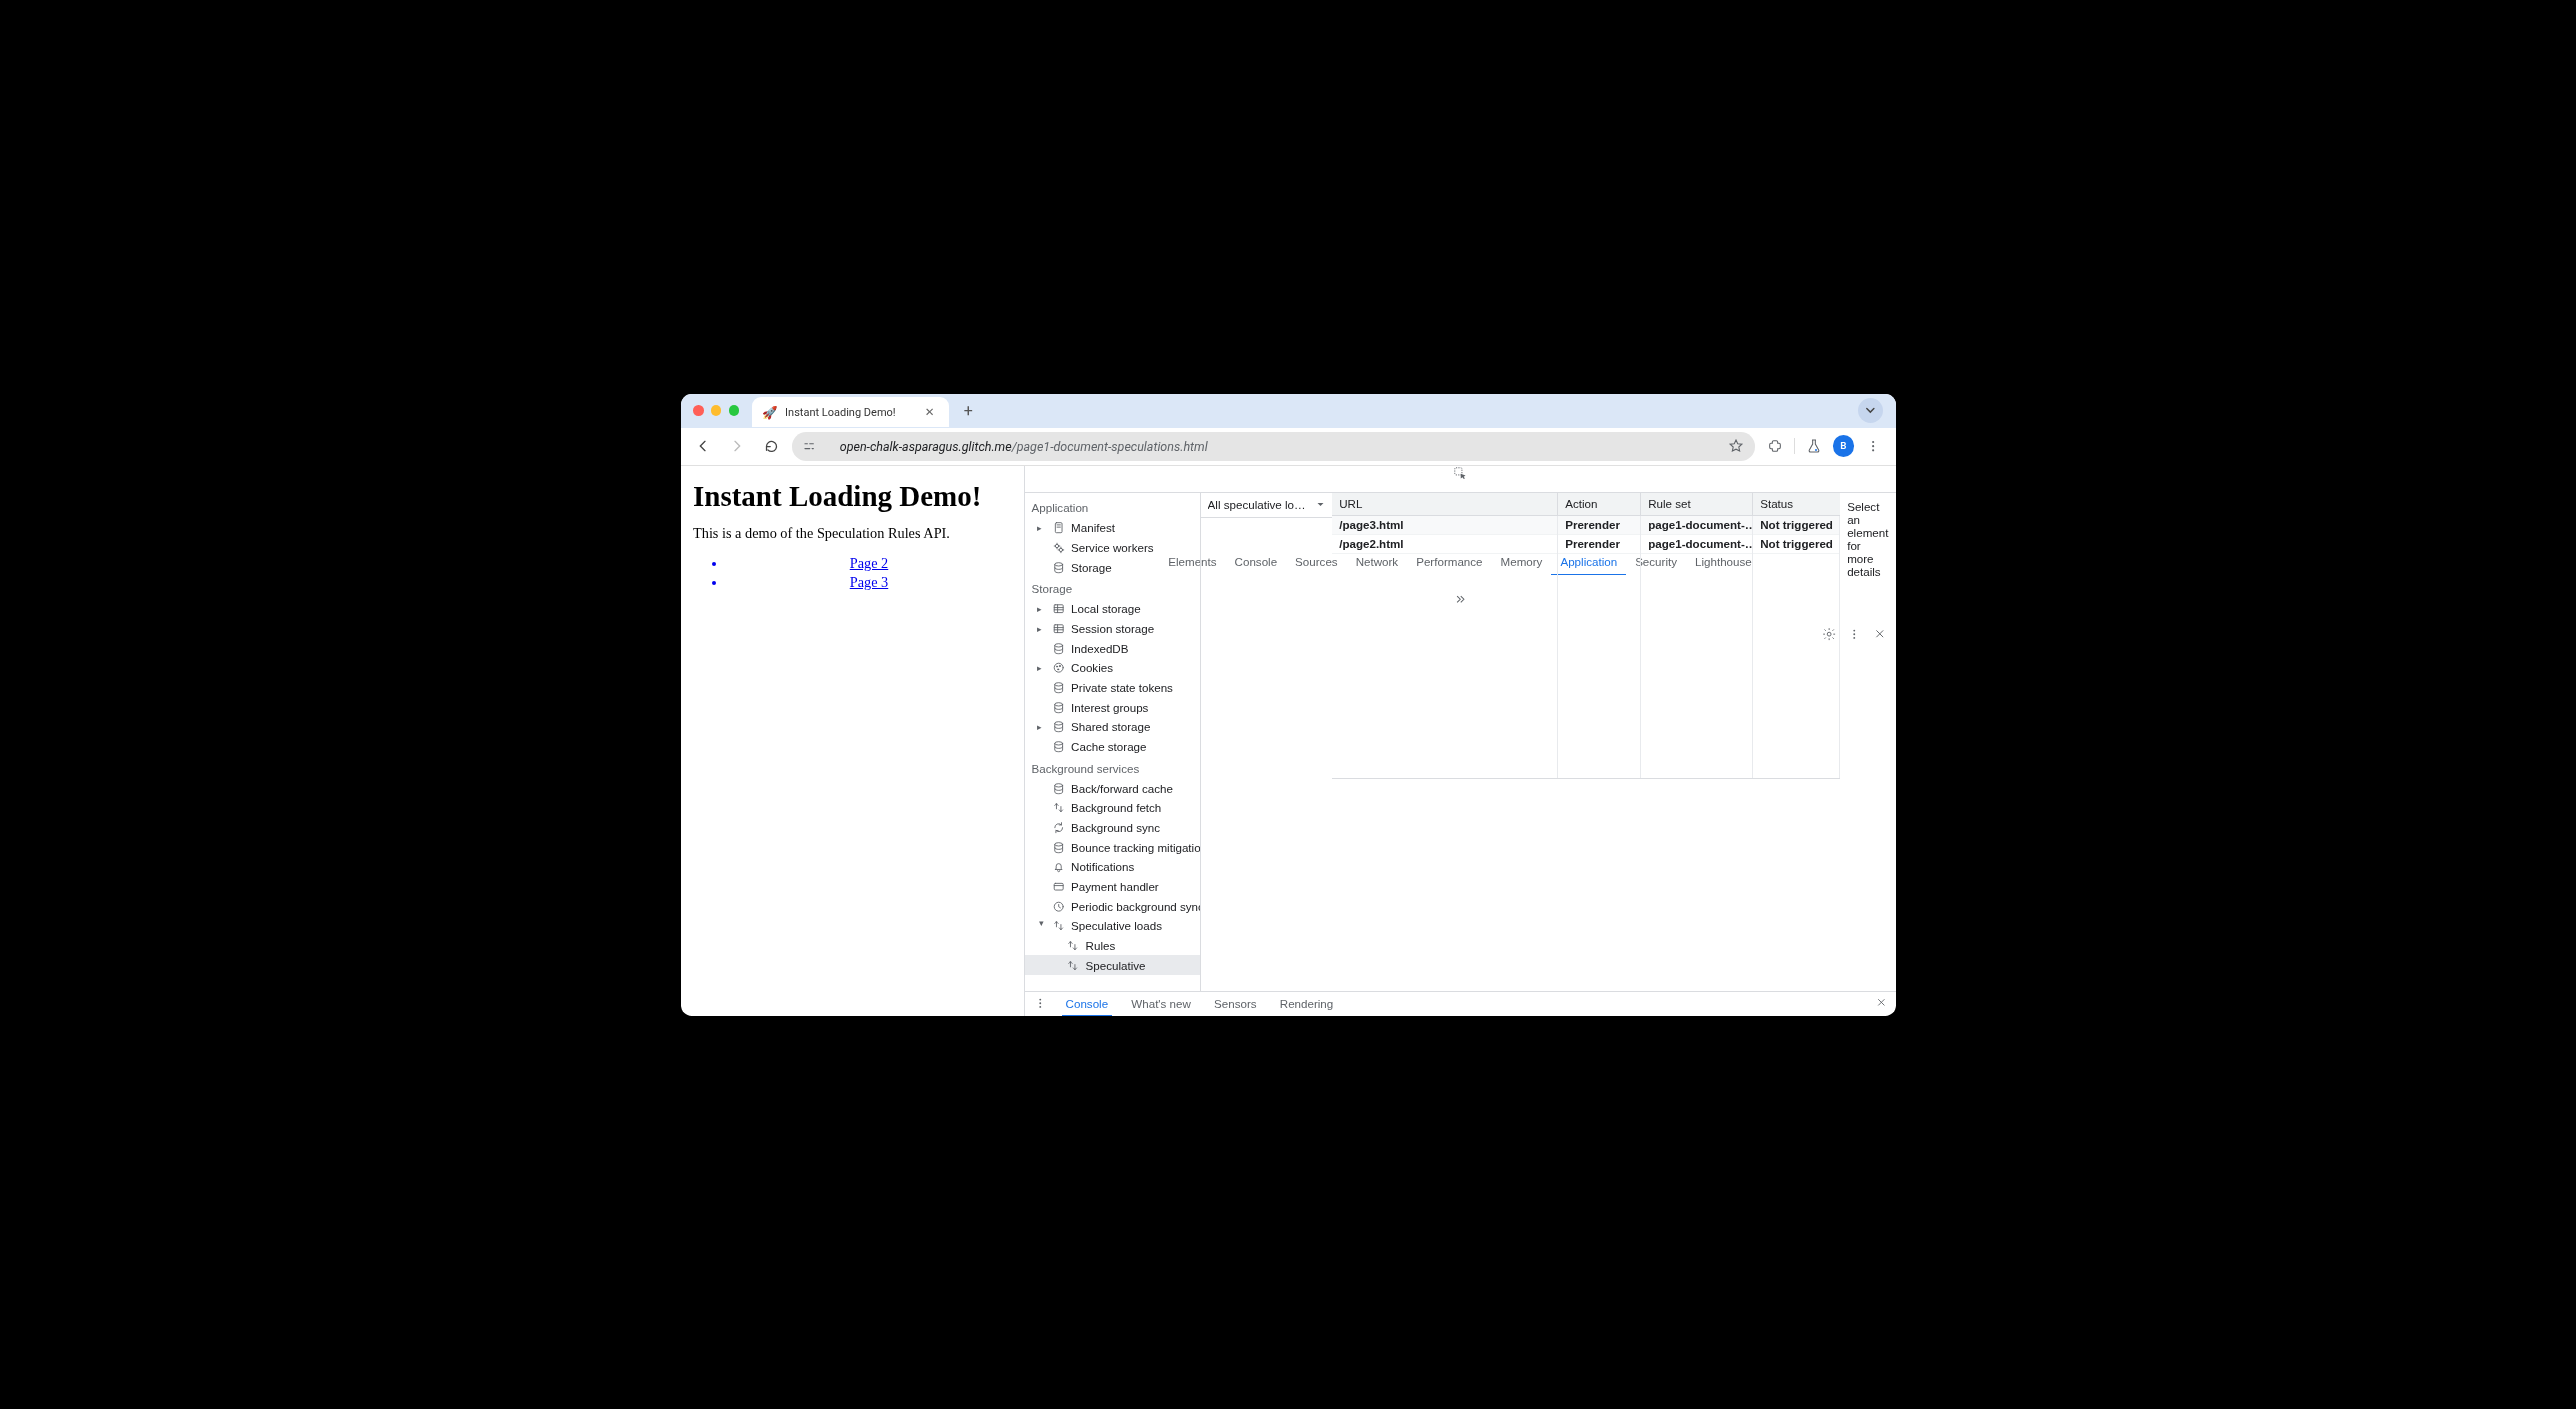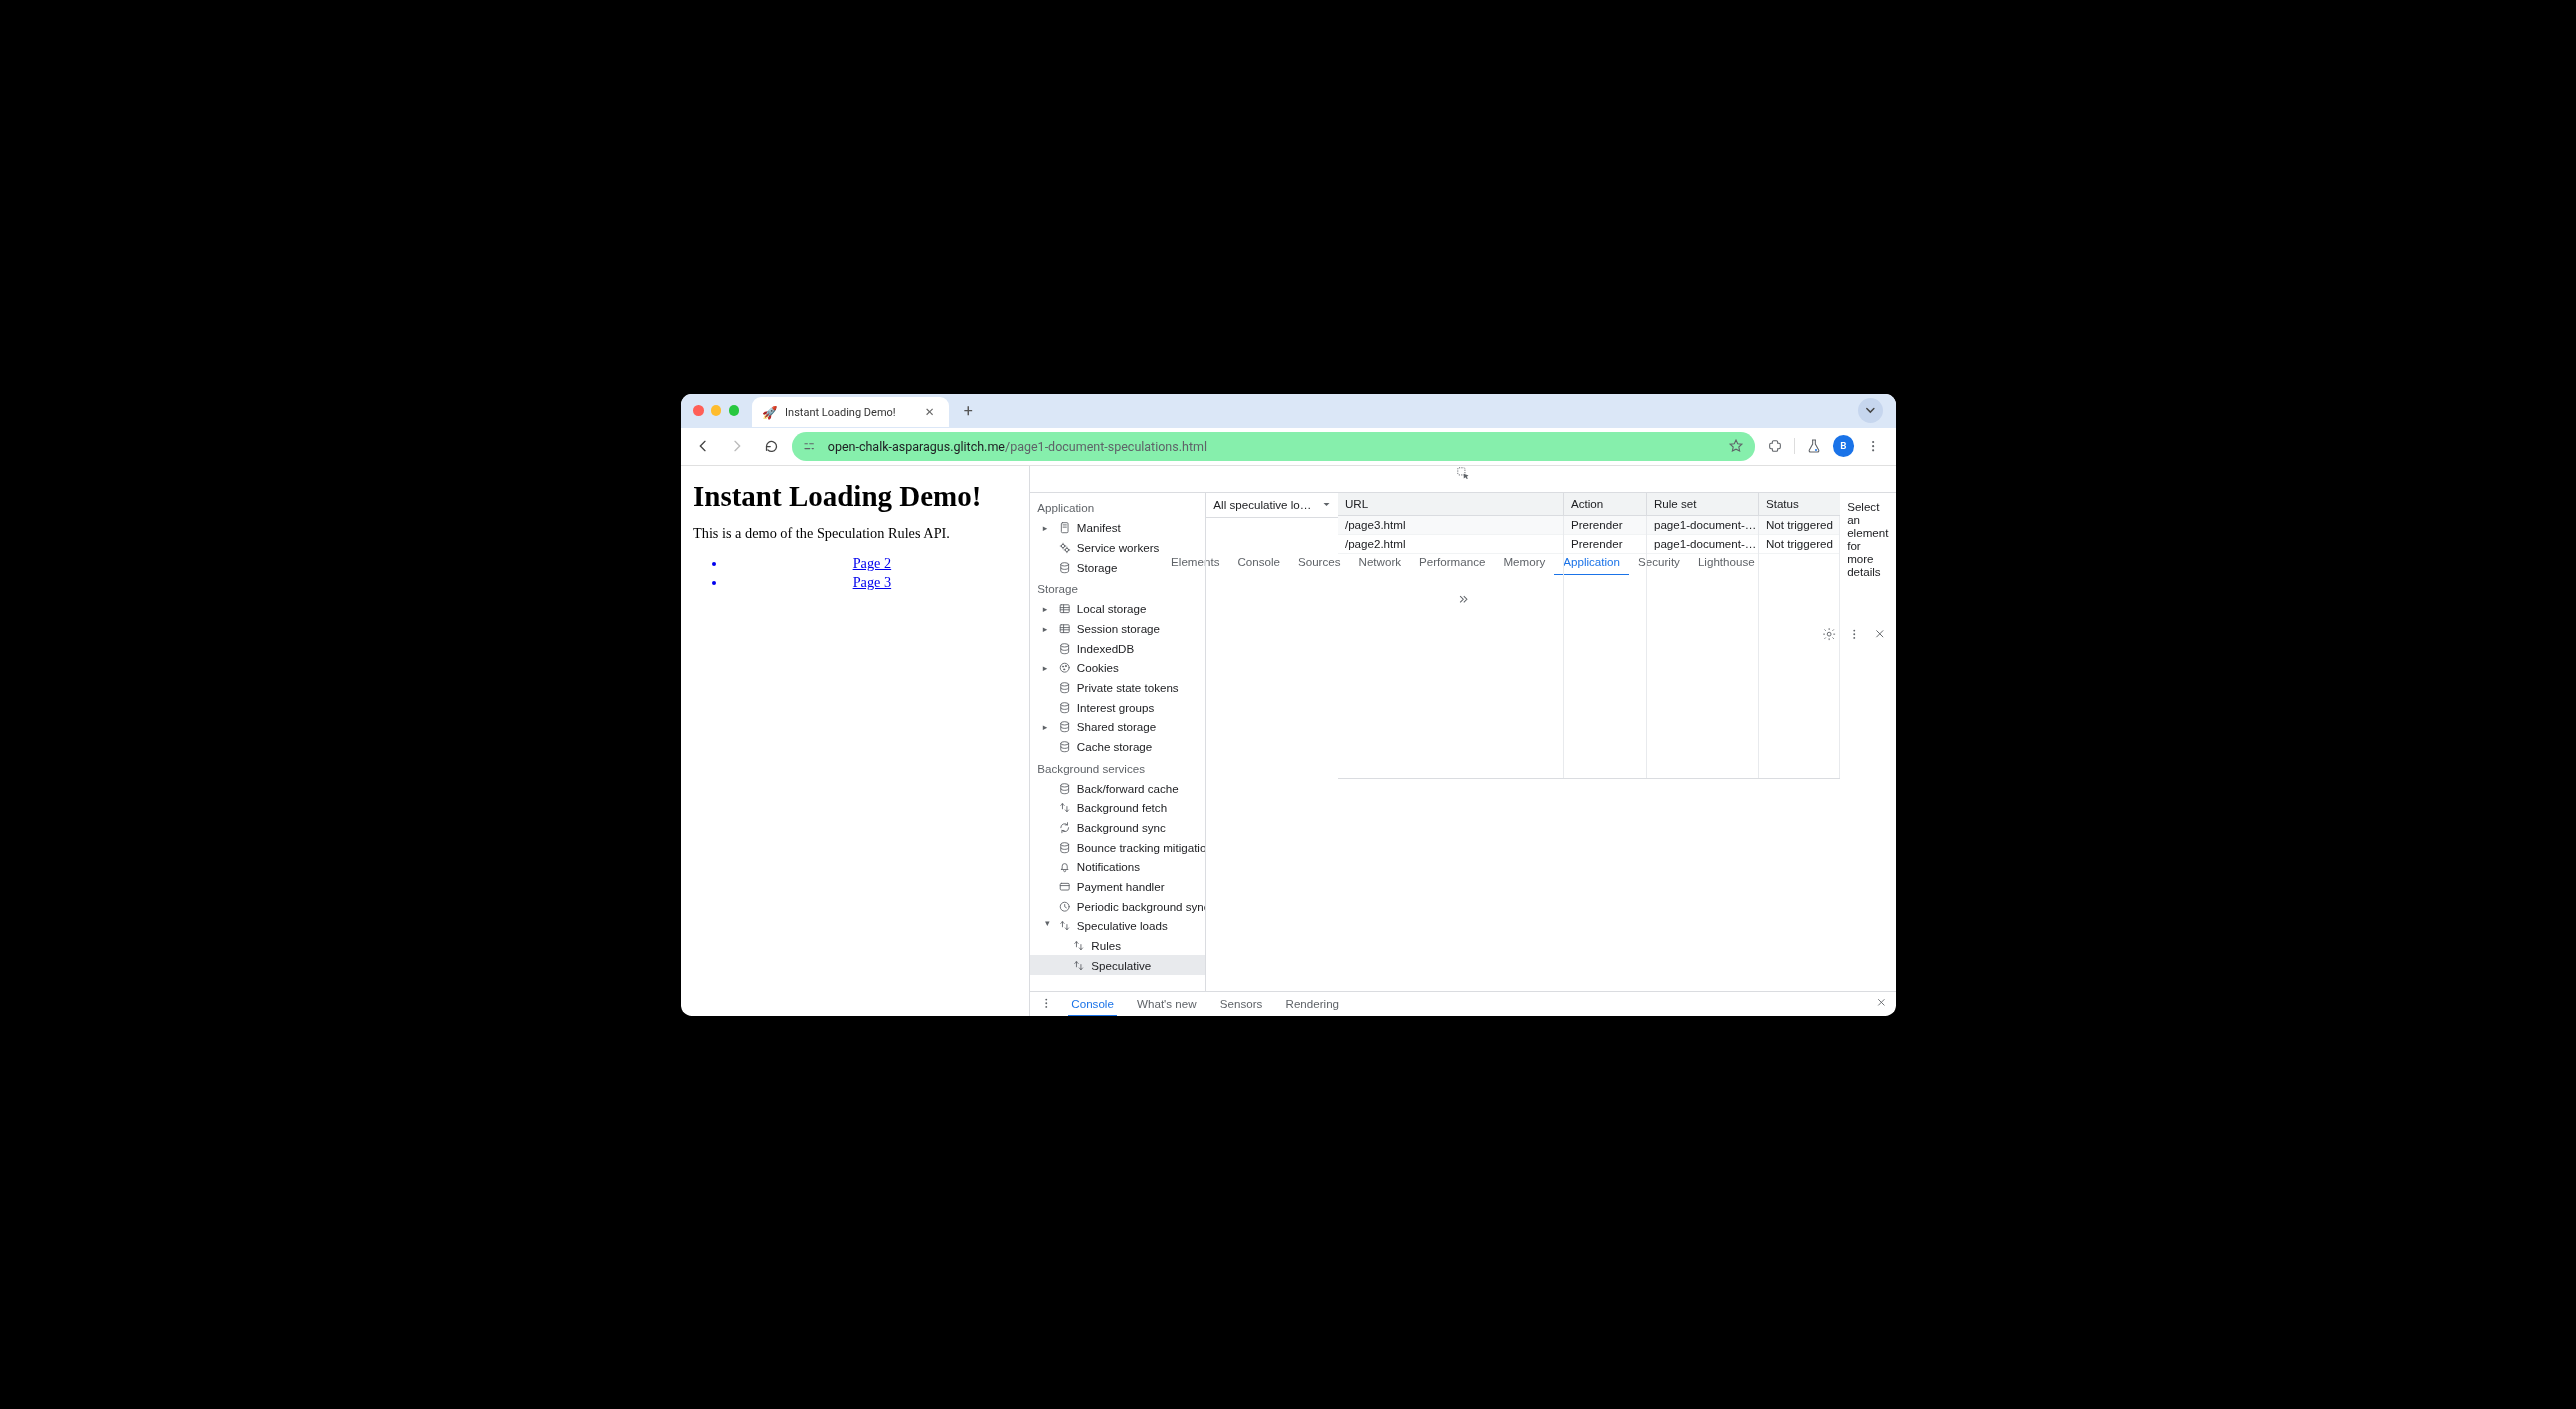--- a/index.html
+++ b/index.html
@@ -58,26 +58,27 @@
     align-items:center;
     gap:7.1px;
     padding:0 9px;
     border-bottom:0.9px solid #e0e0e0;
   }
   .tbtn { width:27px; height:27px; display:flex; align-items:center; justify-content:center; color:#444; cursor:pointer; border-radius:50%; }
   .tbtn.disabled { color:#bbb; }
   .urlbar {
     flex:1;
     height:29px;
-    background:#86efac;
+    background:#e5e5e5;
     border-radius:14.3px;
     display:flex;
     align-items:center;
-    gap:11px;
+    gap:23px;
     padding:0 10.7px;
+    font-style:italic;
   }
   .url-text { font-size:12.5px; color:#5f6368; flex:1; white-space:nowrap; overflow:hidden; }
   .url-host { color:#202124; }
   .toolbar-icons { display:flex; align-items:center; gap:5.4px; }
   .avatar { width:21.4px; height:21.4px; border-radius:50%; background:#1a73e8; color:#fff; display:flex; align-items:center; justify-content:center; font-size:9.8px; font-weight:600; }
   .vdiv { width:0.9px; height:16px; background:#ddd; }
 
   .content-split { flex:1; display:flex; overflow:hidden; }
   .page-pane { width:384px; padding:9px 12.5px; overflow:auto; font-family: "Times New Roman", serif; }
   .page-h1 { font-size:29px; font-weight:bold; margin:5.4px 0 12.5px; }
@@ -502,21 +503,21 @@
                 <path d="M2 4l4 4 4-4z" fill="#5f6368"></path>
               </svg>
           </div>
           <div class="dt-table-area">
             <div class="dt-thead">
               <div class="dt-th dt-col-url">URL</div>
               <div class="dt-th dt-col-act">Action</div>
               <div class="dt-th dt-col-rule">Rule set</div>
               <div class="dt-th dt-col-status">Status</div>
             </div>
-            <div class="dt-table-body" id="dt-rows" style="position:relative;">
+            <div class="dt-table-body" id="dt-rows" style="position:relative;font-weight:bold;">
               <div class="col-lines">
                   <div class="dt-col-url"></div>
                   <div class="dt-col-act"></div>
                   <div class="dt-col-rule"></div>
                   <div class="dt-col-status"></div>
                 </div>
             <div class="dt-row">
                   <div class="dt-td dt-col-url">/page3.html</div>
                   <div class="dt-td dt-col-act">Prerender</div>
                   <div class="dt-td dt-col-rule">page1-document-…</div>

